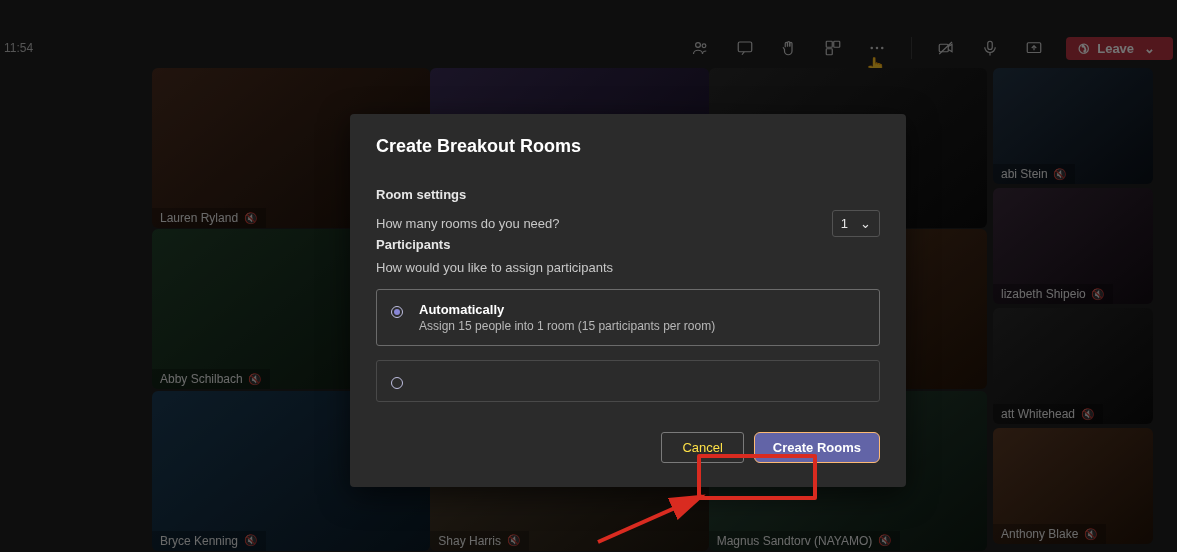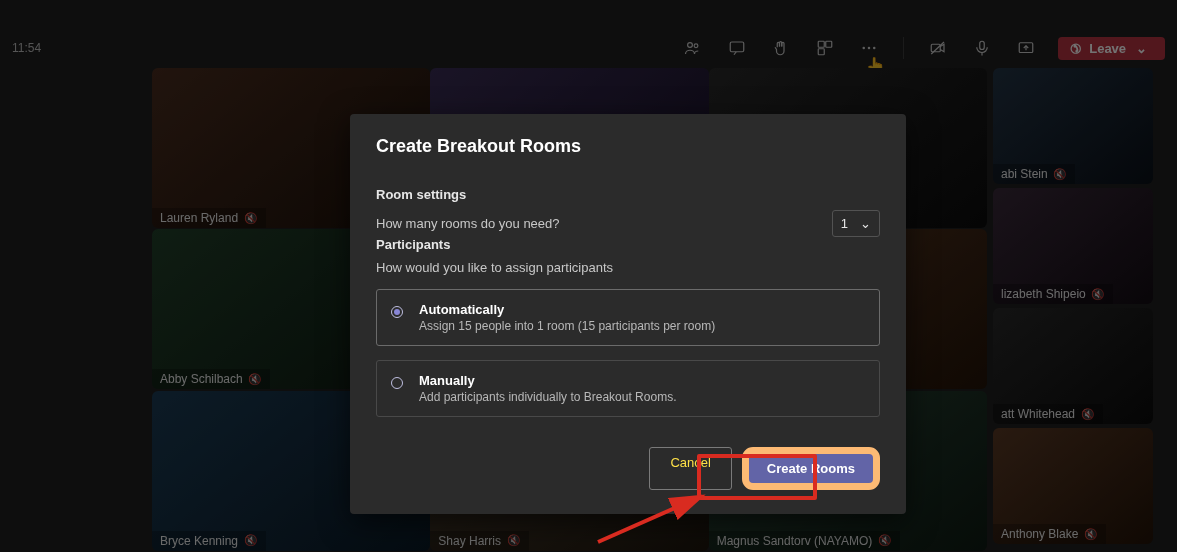--- a/index.html
+++ b/index.html
@@ -5,21 +5,21 @@
   * { margin: 0; padding: 0; box-sizing: border-box; }
   html, body { width: 1177px; height: 552px; background: #000; font-family: "Segoe UI", Arial, sans-serif; color: #e5e5e5; overflow: hidden; }
   .viewport { position: relative; width: 1177px; height: 552px; background: #1f1f1f; }
 
   
   .titlebar { position: absolute; top: 0; left: 0; right: 0; height: 28px; background: #262626; display: flex; align-items: center; justify-content: center; font-size: 12px; color: #cfcfcf; }
   .win-controls { position: absolute; right: 4px; top: 0; display: flex; gap: 0; }
   .win-btn { width: 34px; height: 24px; display: flex; align-items: center; justify-content: center; color: #cfcfcf; }
 
   
-  .toolbar { position: absolute; top: 28px; left: 0; right: 0; height: 40px; background: #202020; display: flex; align-items: center; padding: 0 12px; }
+  .toolbar { position: absolute; top: 28px; left: 0; right: 0; height: 40px; background: #202020; display: flex; align-items: center; padding: 0 4px; }
   .call-time { font-size: 12px; color: #bcbcbc; }
   .tool-fill { flex: 1; }
   .tool-icons { display: flex; align-items: center; gap: 20px; }
   .tool-icon { color: #cfcfcf; display: flex; align-items: center; justify-content: center; width: 24px; height: 24px; }
   .tool-sep { width: 1px; height: 22px; background: #3d3d3d; margin: 0 2px; }
   .leave-btn { background: #b53341; color: #fff; border-radius: 4px; padding: 4px 18px 4px 12px; display: flex; align-items: center; gap: 8px; font-size: 13px; font-weight: 600; }
   .leave-phone { transform: rotate(135deg); display: inline-block; }
   .leave-chev { margin-left: 2px; }
 
   
@@ -54,21 +54,21 @@
   .room-row { display: flex; align-items: center; justify-content: space-between; }
   .room-select { border: 1px solid #525252; background: #2b2b2b; color: #e6e6e6; padding: 5px 8px; border-radius: 3px; display: flex; align-items: center; gap: 12px; font-size: 13px; }
   .opt-card { border: 1px solid #494949; border-radius: 3px; padding: 12px 14px; display: flex; gap: 16px; align-items: start; margin-top: 14px; }
   .opt-selected { border-color: #6b6b6b; }
   .radio { width: 12px; height: 12px; border-radius: 50%; border: 1px solid #bfbfe0; margin-top: 4px; position: relative; }
   .radio.filled::after { content: ""; position: absolute; inset: 2px; border-radius: 50%; background: #8886d6; }
   .opt-title { font-size: 13px; font-weight: 600; color: #fff; }
   .opt-sub { font-size: 12px; color: #b8b8b8; margin-top: 2px; }
   .dlg-actions { display: flex; justify-content: flex-end; gap: 10px; margin-top: 30px; }
   .btn-cancel { border: 1px solid #7a7a7a; color: #fde047; background: transparent; border-radius: 3px; padding: 7px 20px; font-size: 13px; }
-  .btn-create { border: 7px solid #fdba74; background: #6264a7; color: #fff; border-radius: 11px; padding: 7px 18px; font-size: 13px; font-weight: 600; }
+  .btn-create { border: 1px solid #fdba74; background: #6264a7; color: #fff; border-radius: 6px; padding: 7px 18px; font-size: 13px; font-weight: 600; }
   .highlight-box { position: absolute; border: 4px solid #d92b20; border-radius: 2px; pointer-events: none; }
   .arrow { position: absolute; pointer-events: none; }
 </style>
 </head>
 <body>
 
 <div class="viewport">
 
 
   <div class="toolbar">
@@ -237,24 +237,20 @@
     <div class="opt-card opt-selected">
       <div class="radio filled"></div>
       <div>
         <div class="opt-title">Automatically</div>
         <div class="opt-sub">Assign 15 people into 1 room (15 participants per room)</div>
       </div>
     </div>
 
     <div class="opt-card">
       <div class="radio"></div>
-      <div>
-        <div class="opt-title">Manually</div>
-        <div class="opt-sub">Add participants individually to Breakout Rooms.</div>
-      </div>
     </div>
 
     <div class="dlg-actions">
       <div class="btn-cancel"><span>Cancel</span></div>
       <div class="btn-create"><span>Create Rooms</span></div>
     </div>
   </div>
 
   <div class="highlight-box" style="left:697px; top:454px; width:120px; height:46px;"></div>
 

